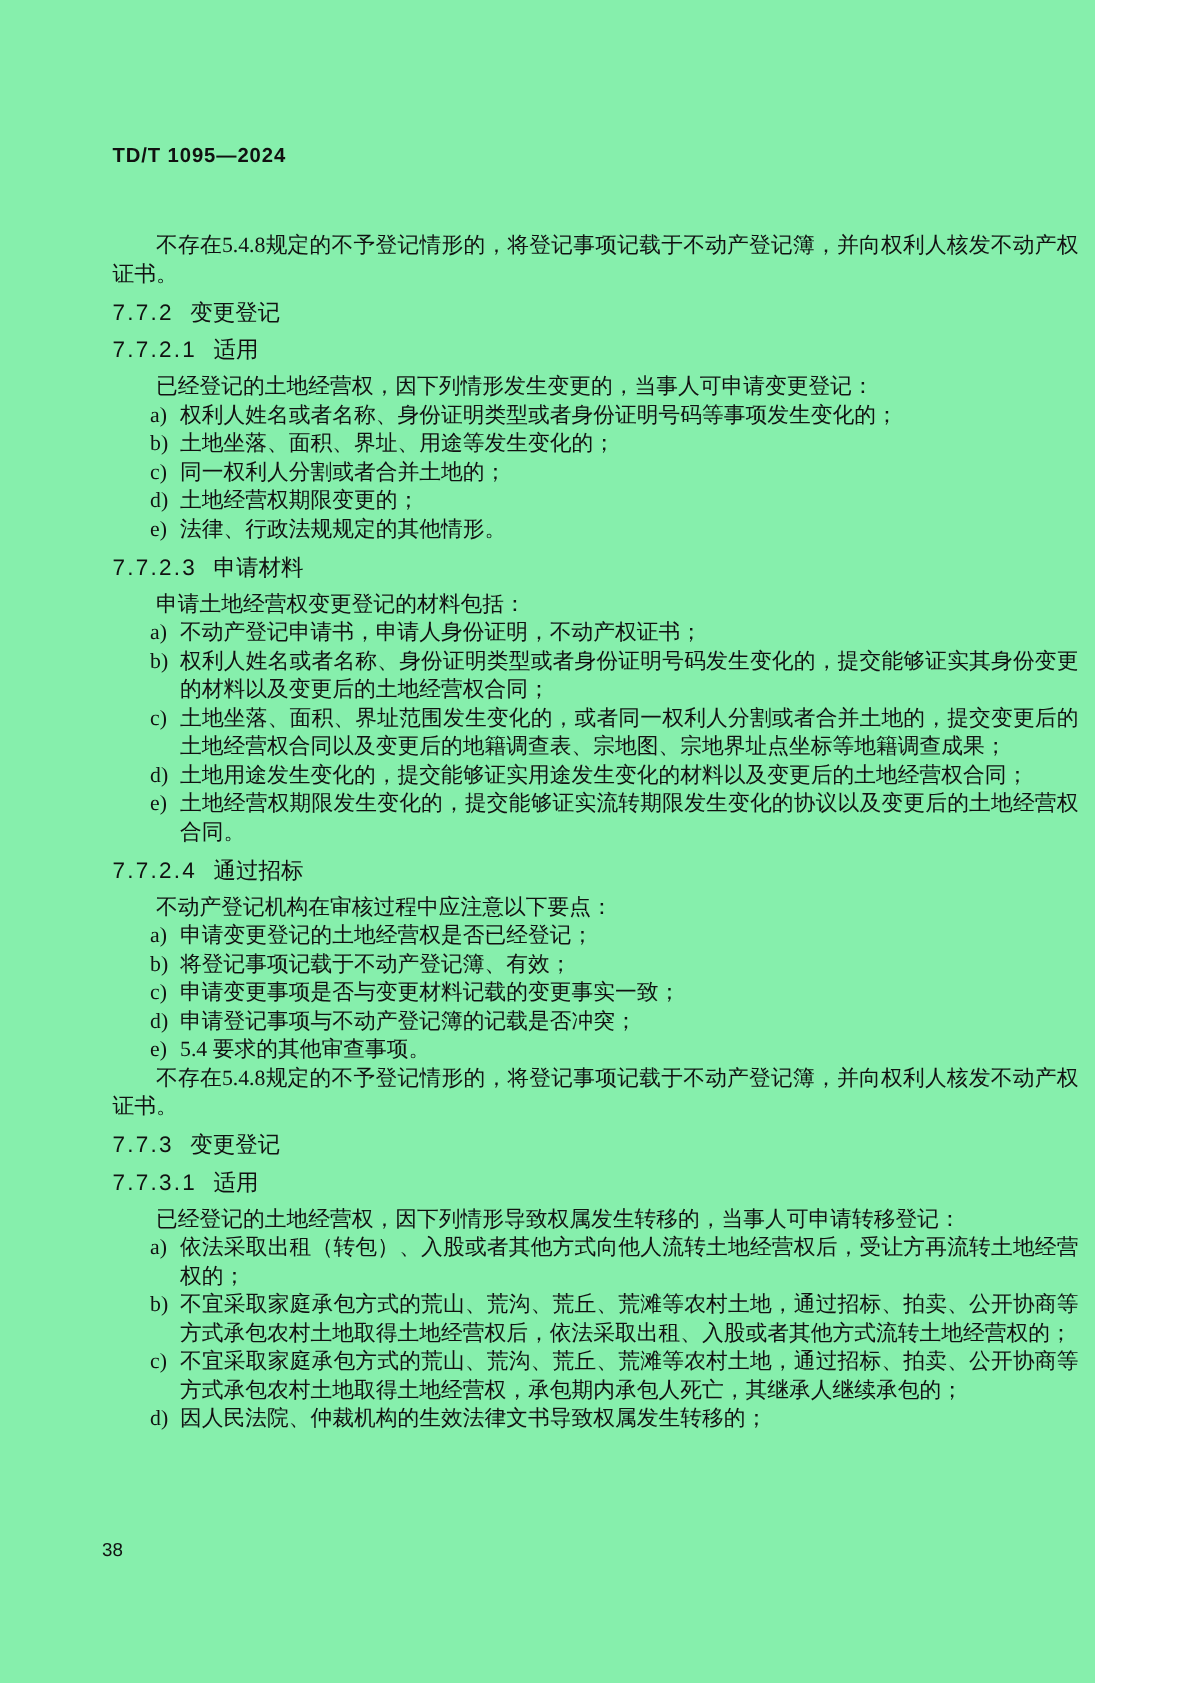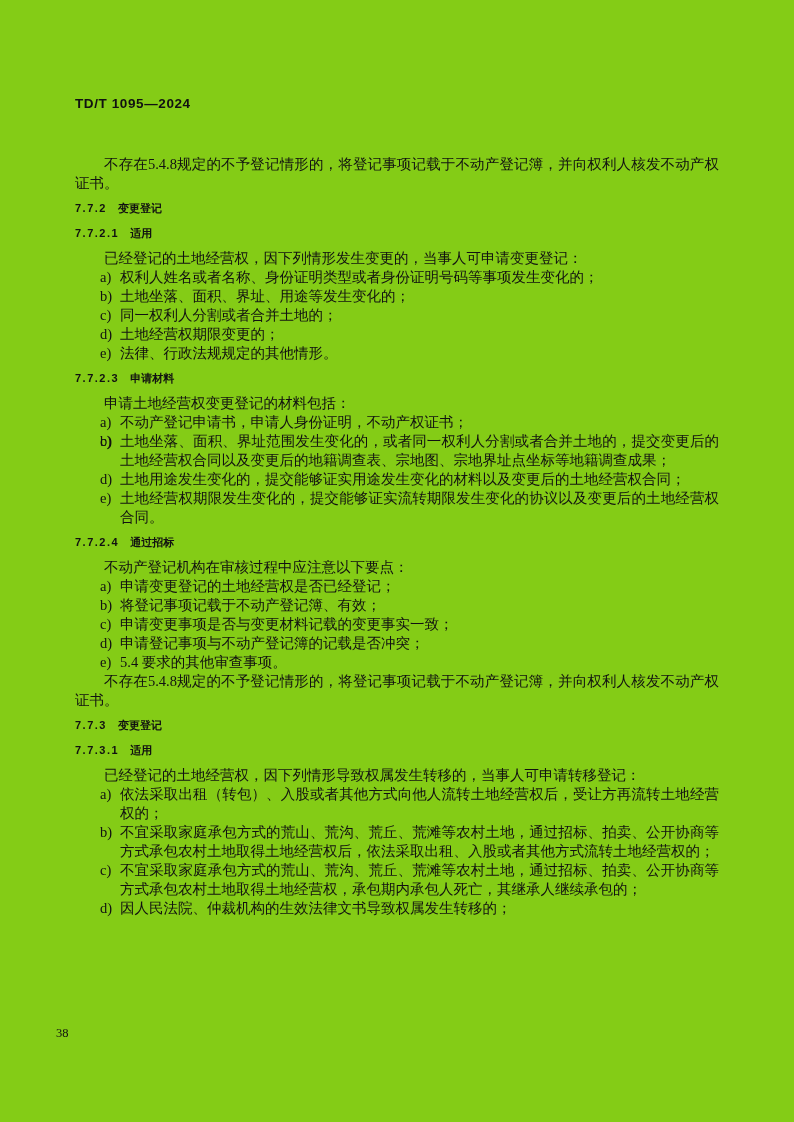--- a/index.html
+++ b/index.html
@@ -2,23 +2,23 @@
 <html lang="zh"><head>
 <meta charset="utf-8">
 <style>
   html, body {
     margin: 0;
     padding: 0;
     background: #ffffff;
   }
   .page {
     position: relative;
-    width: 794px;
+    width: 730px;
     height: 1122px;
-    background: #84cc16;
+    background: #86efac;
     color: #111111;
     overflow: hidden;
     font-family: "Liberation Serif", "DejaVu Serif", serif;
   }
   .doc-header {
     position: absolute;
     top: 96px;
     left: 75px;
     font-family: "Liberation Sans", "DejaVu Sans", sans-serif;
     font-weight: bold;
@@ -36,22 +36,22 @@
     line-height: 19px;
     text-align: justify;
   }
   .para {
     margin: 0;
     text-indent: 2em;
   }
   .heading {
     margin: 6px 0 6px 0;
     font-family: "Liberation Sans", "DejaVu Sans", sans-serif;
-    font-weight: bold;
-    font-size: 11px;
+    font-weight: normal;
+    font-size: 15px;
     text-align: left;
   }
   .heading .h-num {
     letter-spacing: 1.5px;
   }
   .heading .h-title {
     margin-left: 11px;
   }
   .list {
     margin: 0;
@@ -61,23 +61,23 @@
     padding-left: 45px;
   }
   .li-label {
     position: absolute;
     left: 25px;
     top: 0;
   }
   .page-number {
     position: absolute;
     top: 1026px;
-    left: 56px;
+    left: 68px;
     font-size: 12.5px;
-    font-family: Liberation Serif, serif;
+    font-family: Liberation Sans, sans-serif;
   }
 </style>
 </head>
 <body>
 
 <div class="page">
   <div class="doc-header">TD/T 1095—2024</div>
 
   <div class="doc-body">
       <p class="para">不存在5.4.8规定的不予登记情形的，将登记事项记载于不动产登记簿，并向权利人核发不动产权证书。</p>
@@ -88,21 +88,21 @@
         <div class="list-item"><span class="li-label">a)</span><span class="li-text">权利人姓名或者名称、身份证明类型或者身份证明号码等事项发生变化的；</span></div>
         <div class="list-item"><span class="li-label">b)</span><span class="li-text">土地坐落、面积、界址、用途等发生变化的；</span></div>
         <div class="list-item"><span class="li-label">c)</span><span class="li-text">同一权利人分割或者合并土地的；</span></div>
         <div class="list-item"><span class="li-label">d)</span><span class="li-text">土地经营权期限变更的；</span></div>
         <div class="list-item"><span class="li-label">e)</span><span class="li-text">法律、行政法规规定的其他情形。</span></div>
       </div>
       <div class="heading level-4"><span class="h-num">7.7.2.3</span><span class="h-title">申请材料</span></div>
       <p class="para">申请土地经营权变更登记的材料包括：</p>
       <div class="list">
         <div class="list-item"><span class="li-label">a)</span><span class="li-text">不动产登记申请书，申请人身份证明，不动产权证书；</span></div>
-        <div class="list-item"><span class="li-label">b)</span></div>
+        <div class="list-item"><span class="li-label">b)</span><span class="li-text">权利人姓名或者名称、身份证明类型或者身份证明号码发生变化的，提交能够证实其身份变更的材料以及变更后的土地经营权合同；</span></div>
         <div class="list-item"><span class="li-label">c)</span><span class="li-text">土地坐落、面积、界址范围发生变化的，或者同一权利人分割或者合并土地的，提交变更后的土地经营权合同以及变更后的地籍调查表、宗地图、宗地界址点坐标等地籍调查成果；</span></div>
         <div class="list-item"><span class="li-label">d)</span><span class="li-text">土地用途发生变化的，提交能够证实用途发生变化的材料以及变更后的土地经营权合同；</span></div>
         <div class="list-item"><span class="li-label">e)</span><span class="li-text">土地经营权期限发生变化的，提交能够证实流转期限发生变化的协议以及变更后的土地经营权合同。</span></div>
       </div>
       <div class="heading level-4"><span class="h-num">7.7.2.4</span><span class="h-title">通过招标</span></div>
       <p class="para">不动产登记机构在审核过程中应注意以下要点：</p>
       <div class="list">
         <div class="list-item"><span class="li-label">a)</span><span class="li-text">申请变更登记的土地经营权是否已经登记；</span></div>
         <div class="list-item"><span class="li-label">b)</span><span class="li-text">将登记事项记载于不动产登记簿、有效；</span></div>
         <div class="list-item"><span class="li-label">c)</span><span class="li-text">申请变更事项是否与变更材料记载的变更事实一致；</span></div>

